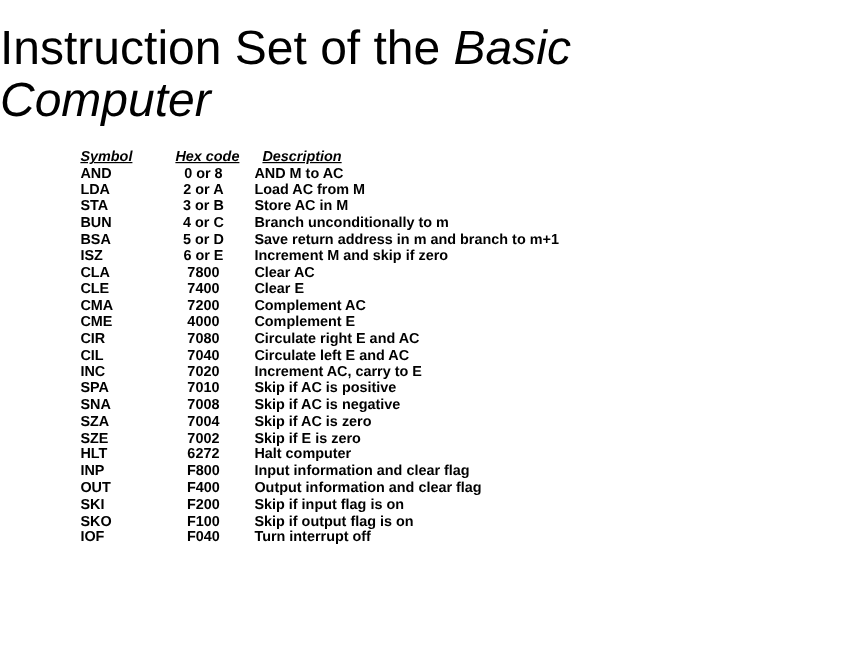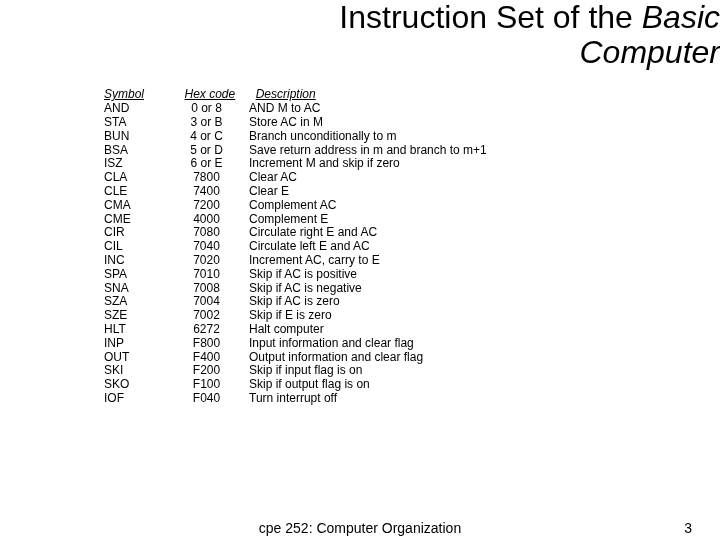--- a/index.html
+++ b/index.html
@@ -12,33 +12,34 @@
     color: #000;
     overflow: hidden;
   }
   .slide {
     position: relative;
     width: 720px;
     height: 540px;
     box-sizing: border-box;
   }
   .title {
-    font-size: 32px;
-    text-align: right;
+    font-size: 40px;
+    text-align: left;
     font-weight: normal;
+    margin-top: 18px;
     line-height: 1.1;
   }
   .title .italic {
     font-style: italic;
   }
   .table-wrap {
     margin-top: 18px;
-    margin-left: 104px;
+    margin-left: 67px;
     font-size: 12px;
-    font-weight: normal;
+    font-weight: bold;
     line-height: 1.15;
   }
   .row {
     white-space: nowrap;
   }
   .col-symbol {
     display: inline-block;
     width: 70px;
     vertical-align: top;
   }
@@ -90,20 +91,21 @@
   </div>
 
   <div class="table-wrap">
     <div class="row hdr">
       <span class="col-symbol">Symbol</span>
       <span class="col-hex">Hex code</span>
       <span class="col-desc">Description</span>
     </div>
     <div id="rows-container">
         <div class="row"><span class="col-symbol">AND</span><span class="col-hex">0 or 8</span><span class="col-desc">AND M to AC</span></div>
+        <div class="row"><span class="col-symbol">LDA</span><span class="col-hex">2 or A</span><span class="col-desc">Load AC from M</span></div>
         <div class="row"><span class="col-symbol">STA</span><span class="col-hex">3 or B</span><span class="col-desc">Store AC in M</span></div>
         <div class="row"><span class="col-symbol">BUN</span><span class="col-hex">4 or C</span><span class="col-desc">Branch unconditionally to m</span></div>
         <div class="row"><span class="col-symbol">BSA</span><span class="col-hex">5 or D</span><span class="col-desc">Save return address in m and branch to m+1</span></div>
         <div class="row"><span class="col-symbol">ISZ</span><span class="col-hex">6 or E</span><span class="col-desc">Increment M and skip if zero</span></div>
         <div class="row"><span class="col-symbol">CLA</span><span class="col-hex">7800</span><span class="col-desc">Clear AC</span></div>
         <div class="row"><span class="col-symbol">CLE</span><span class="col-hex">7400</span><span class="col-desc">Clear E</span></div>
         <div class="row"><span class="col-symbol">CMA</span><span class="col-hex">7200</span><span class="col-desc">Complement AC</span></div>
         <div class="row"><span class="col-symbol">CME</span><span class="col-hex">4000</span><span class="col-desc">Complement E</span></div>
         <div class="row"><span class="col-symbol">CIR</span><span class="col-hex">7080</span><span class="col-desc">Circulate right E and AC</span></div>
         <div class="row"><span class="col-symbol">CIL</span><span class="col-hex">7040</span><span class="col-desc">Circulate left E and AC</span></div>

